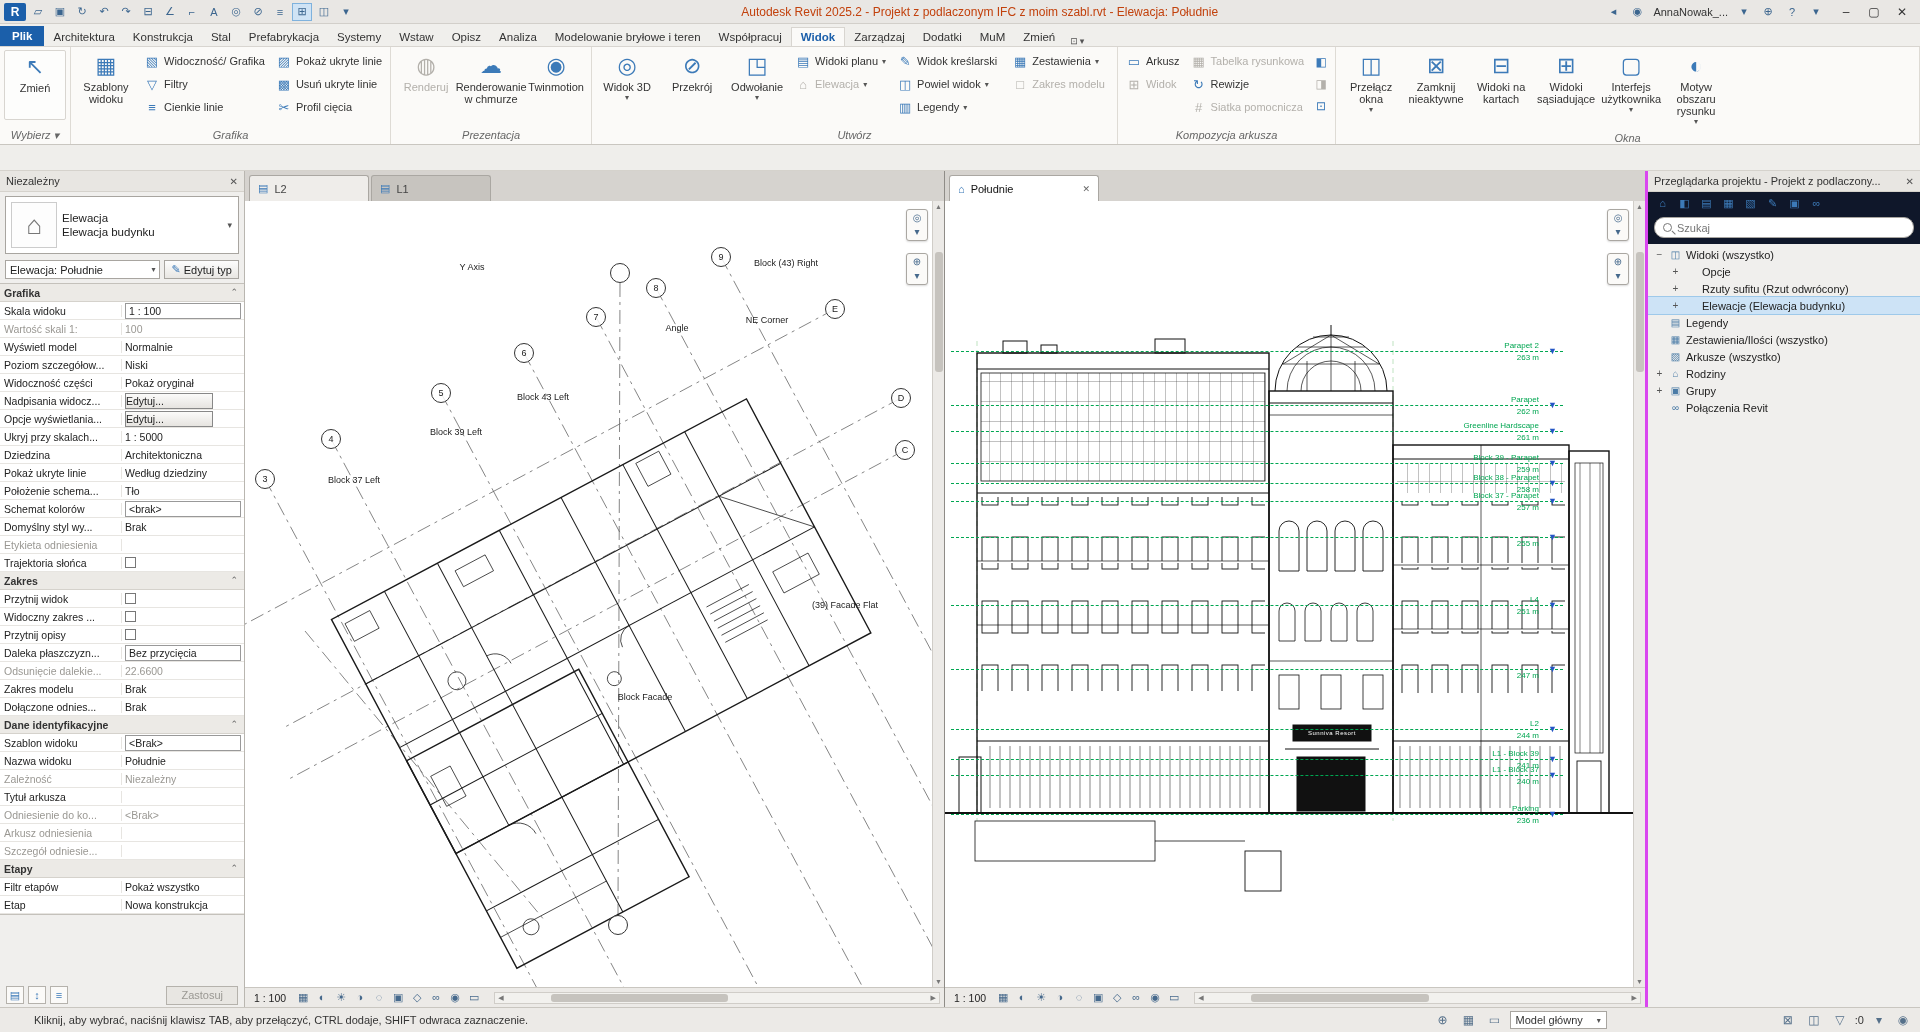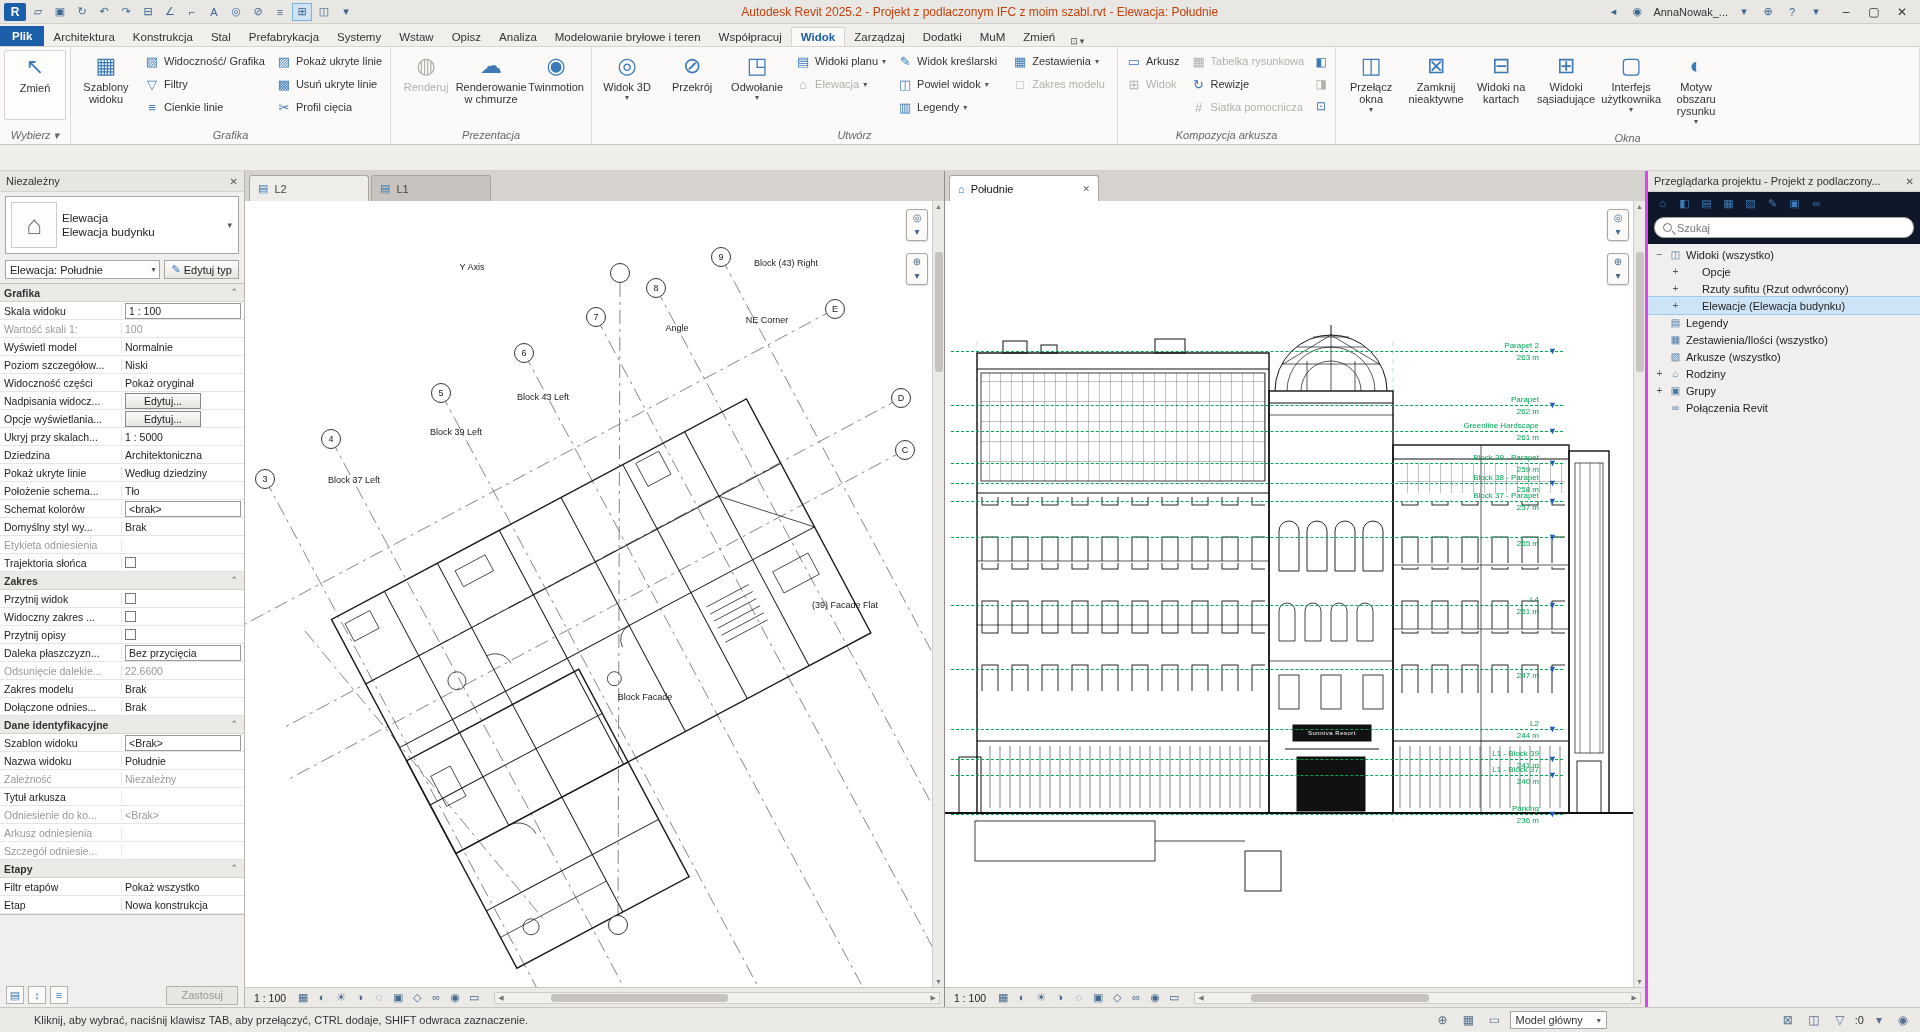--- a/index.html
+++ b/index.html
@@ -63,21 +63,21 @@
   .instsel .dd { margin-left:auto; font-size:8px; color:#555; }
   .edittype { border:1px solid #a8a5a0; background:linear-gradient(#fdfdfd,#e8e6e2); height:19px; padding:0 6px; font-size:11px; display:flex; align-items:center; gap:3px; cursor:default; }
   .edittype .ico { color:#3c7ab8; font-size:11px; }
   .propgrid { background:#fff; border-top:1px solid #c4c1bb; border-bottom:1px solid #c4c1bb; overflow:hidden; }
   .prop-row { display:flex; height:18px; border-bottom:1px solid #e7e5e1; align-items:center; }
   .prop-label { width:122px; padding:0 4px; font-size:10.5px; color:#222; border-right:1px solid #e7e5e1; white-space:nowrap; overflow:hidden; }
   .prop-value { flex:1; padding:0 3px; display:flex; align-items:center; height:100%; }
   .val-text { font-size:10.5px; color:#222; white-space:nowrap; overflow:hidden; width:100%; }
   .prop-row.gray .prop-label, .prop-row.gray .val-text { color:#9a9893; }
   .prop-row.vt-box .val-text { border:1px solid #999; background:#fff; padding:0 3px; line-height:14px; }
-  .prop-row.vt-btn .val-text { border:1px solid #888; background:linear-gradient(#fbfbfa,#e6e4e0); text-align:center; width:76px; line-height:14px; }
+  .prop-row.vt-btn .val-text { border:1px solid #888; background:linear-gradient(#fbfbfa,#e6e4e0); text-align:left; width:88px; line-height:14px; }
   .prop-row .cbx { display:none; width:11px; height:11px; border:1px solid #777; background:#fff; }
   .prop-row.vt-check .cbx { display:inline-block; }
   .prop-row.section { background:#eceae6; border-bottom:1px solid #d5d2cc; position:relative; }
   .prop-row.section .prop-label { width:auto; font-weight:bold; border-right:none; color:#333; }
   .prop-row.section::after { content:"⌃"; position:absolute; right:6px; top:3px; font-size:9px; color:#666; }
   .props-fill { flex:1; }
   .props-foot { height:24px; display:flex; align-items:center; gap:4px; padding:0 6px; }
   .pf-ico { width:18px; height:18px; border:1px solid #b5b2ac; background:#fbfaf8; font-size:11px; color:#3c7ab8; display:flex; align-items:center; justify-content:center; }
   .apply-btn { margin-left:auto; border:1px solid #b5b2ac; background:#e8e6e2; color:#9a9893; font-size:11px; height:19px; padding:0 14px; display:flex; align-items:center; }
 

